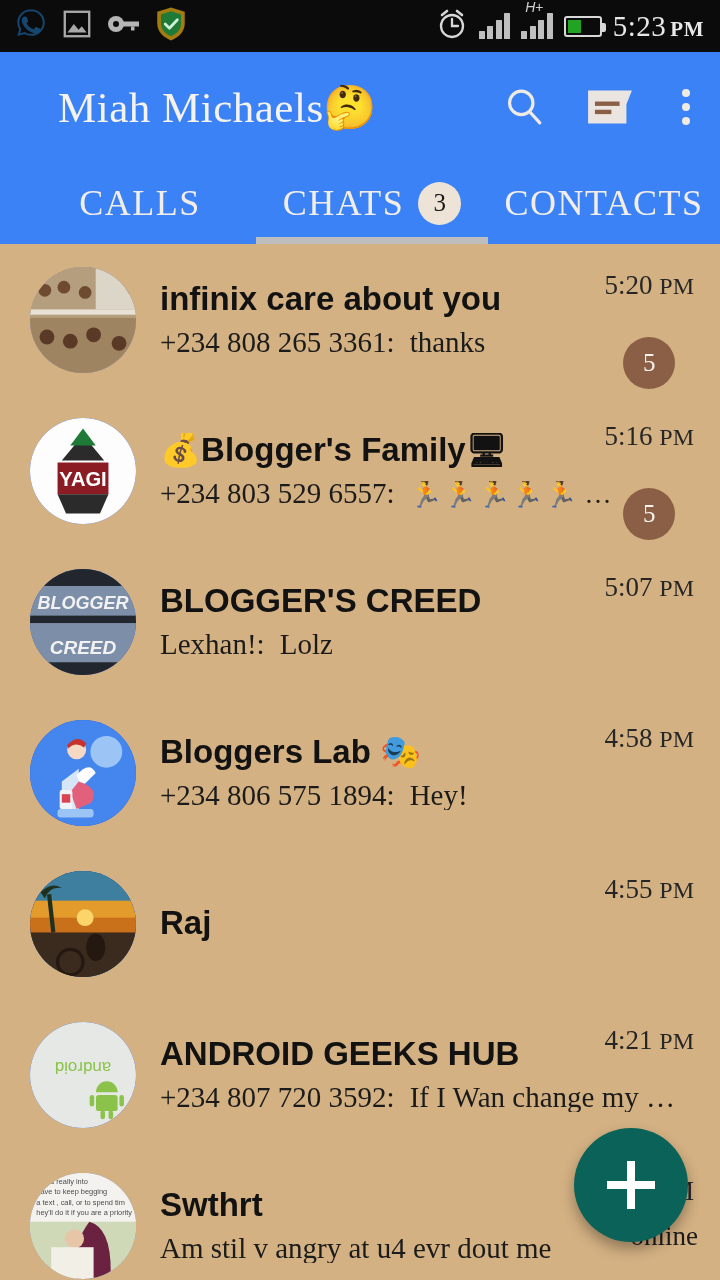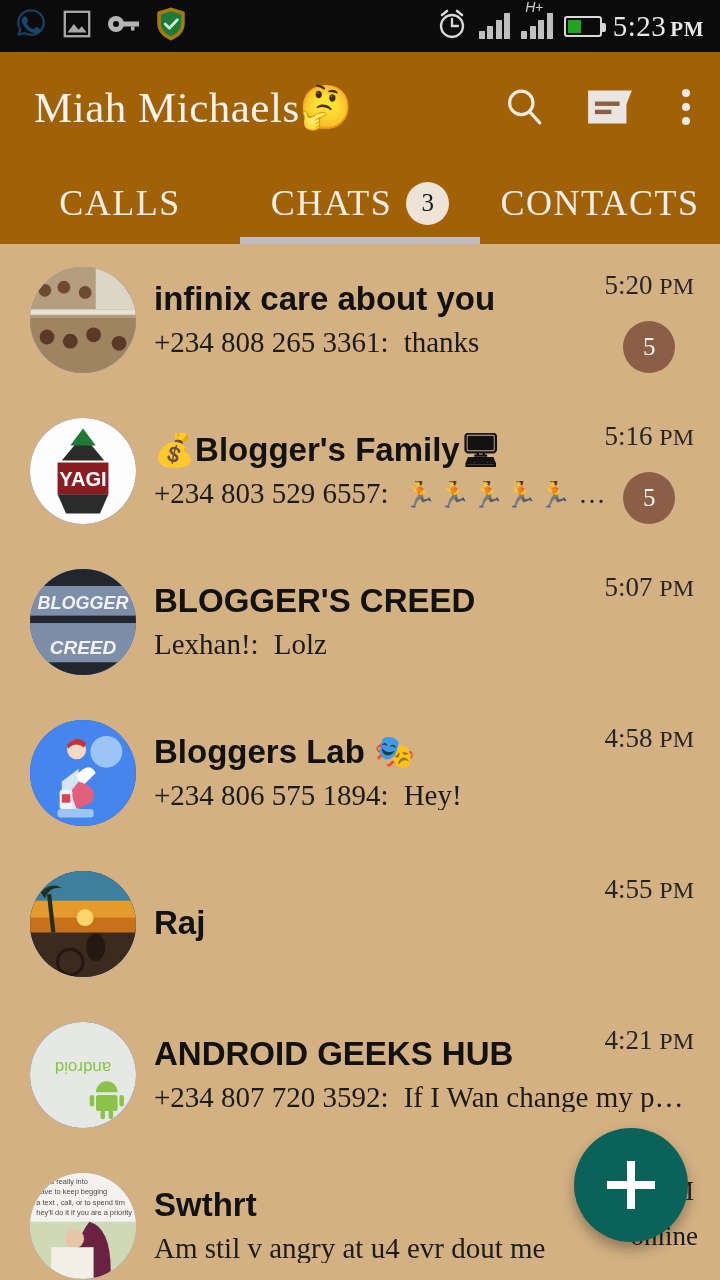--- a/index.html
+++ b/index.html
@@ -48,21 +48,21 @@
     position: relative; display: flex; align-items: center;
     padding: 2px;
   }
   .battery:after {
     content: ""; position: absolute; right: -6px; top: 5px;
     width: 4px; height: 9px; background: #D8D8D8; border-radius: 0 2px 2px 0;
   }
   .battery i { display: block; height: 100%; width: 45%; background: #22A322; }
 
   
-  .appbar { background: #a16207; width: 100%; }
+  .appbar { background: #3b82f6; width: 100%; padding-left: 24px; }
   .appbar-top {
     height: 110px;
     display: flex; align-items: center;
     padding: 0 22px 0 34px;
   }
   .app-title {
     color: #F6F2EE;
     font-size: 43px;
     font-family: "Liberation Serif", serif;
     white-space: nowrap;
@@ -109,21 +109,21 @@
   }
   .avatar {
     width: 106px; height: 106px; border-radius: 50%;
     flex: 0 0 106px; overflow: hidden;
     position: relative;
     background: #1d4ed8;
   }
   .avatar .av-svg { width: 100%; height: 100%; display: block; }
   .row-body {
     flex: 1; min-width: 0;
-    margin-left: 18px;
+    margin-left: 24px;
     display: flex; flex-direction: column; justify-content: space-between;
     gap: 10px;
     padding-right: 10px;
   }
   .row-title {
     font-family: "Liberation Sans", sans-serif;
     font-weight: bold;
     font-size: 33px;
     color: #121212;
     white-space: nowrap; overflow: hidden;
@@ -134,21 +134,21 @@
     font-size: 29px;
     color: #1B1B1B;
     white-space: nowrap; overflow: hidden;
     display: flex; align-items: baseline; gap: 15px;
     line-height: 1.05;
   }
   .sub-sender { flex: 0 0 auto; }
   .sub-msg { overflow: hidden; text-overflow: ellipsis; white-space: nowrap; }
   .row-right {
     position: absolute; right: 26px; top: 26px;
-    display: flex; flex-direction: column; align-items: center; gap: 20px;
+    display: flex; flex-direction: column; align-items: center; gap: 36px;
   }
   .row-time {
     font-family: "Liberation Serif", serif;
     font-size: 27px; color: #262626;
     white-space: nowrap;
   }
   .row-time .pm { font-size: 24px; }
   .unread {
     width: 52px; height: 52px; border-radius: 50%;
     background: #8A5F45; color: #F7F2ED;

